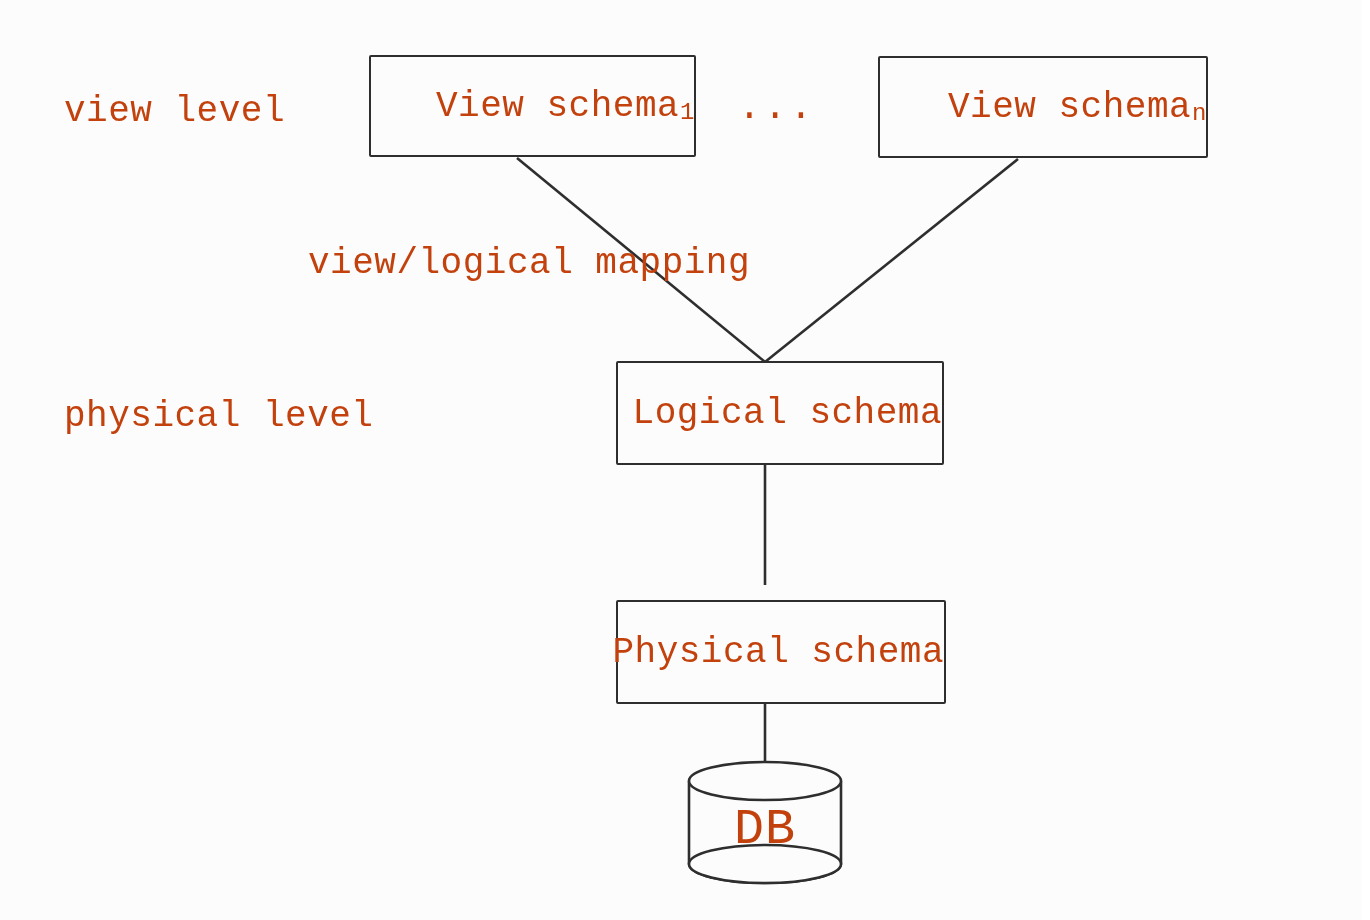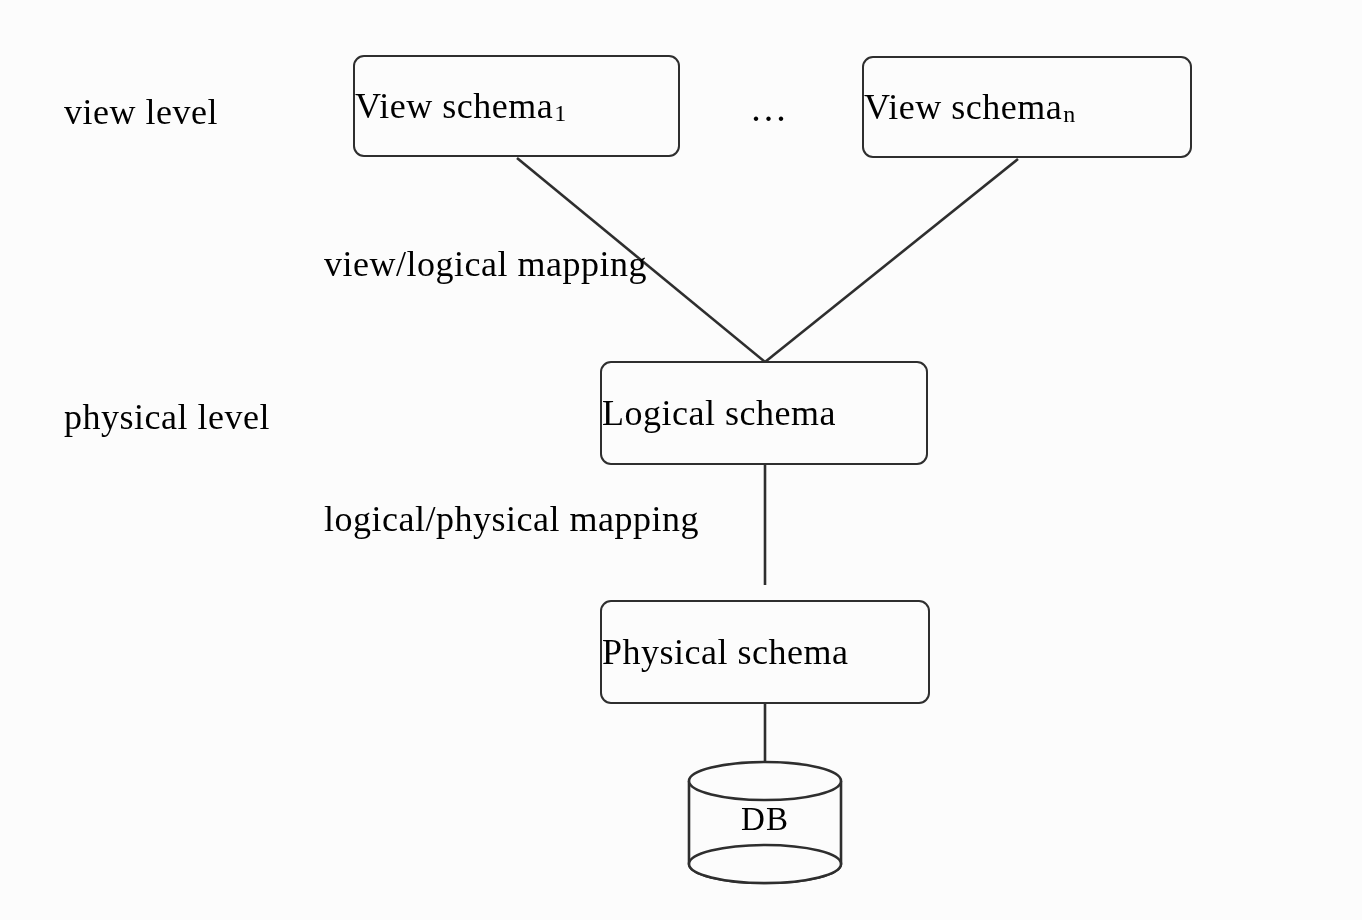--- a/index.html
+++ b/index.html
@@ -5,22 +5,22 @@
   html, body {
     margin: 0;
     padding: 0;
     background: #ffffff;
   }
   .canvas {
     position: relative;
     width: 1362px;
     height: 920px;
     background: #fcfcfc;
-    font-family: Liberation Serif, serif;
-    color: #000000;
+    font-family: Liberation Mono, monospace;
+    color: #c2410c;
     overflow: hidden;
   }
   .lines-layer {
     position: absolute;
     left: 0;
     top: 0;
     width: 1370px;
     height: 920px;
   }
   .lines-layer line, .lines-layer ellipse, .lines-layer path {
@@ -28,28 +28,29 @@
     stroke-width: 2.6;
     fill: none;
   }
   .lines-layer .filled {
     fill: #fcfcfc;
   }
   .schema-box {
     position: absolute;
     box-sizing: border-box;
     border: 2.6px solid #2e2e2e;
-    border-radius: 11px;
+    border-radius: 2px;
     background: #fcfcfc;
     display: flex;
     align-items: center;
-    justify-content: flex-start;
+    justify-content: flex-end;
     font-size: 36px;
     letter-spacing: 0.5px;
     white-space: nowrap;
+    margin-left: 16px;
   }
   .schema-box sub {
     font-size: 24px;
     line-height: 0;
     position: relative;
     bottom: -7px;
     left: 1px;
   }
   .box-view1   { left: 353px; top: 55px;  width: 327px; height: 102px; }
   .box-viewn   { left: 862px; top: 56px;  width: 330px; height: 102px; }
@@ -60,21 +61,21 @@
     left: 64px;
     font-size: 36px;
     letter-spacing: 0.5px;
     white-space: nowrap;
   }
   .lvl-view     { top: 91px; }
   .lvl-logical  { top: 396px; }
   .lvl-physical { top: 619px; }
   .mapping-label {
     position: absolute;
-    left: 324px;
+    left: 308px;
     font-size: 36px;
     letter-spacing: 0.5px;
     white-space: nowrap;
   }
   .map-view-logical     { top: 243px; }
   .map-logical-physical { top: 498px; }
   .ellipsis {
     position: absolute;
     left: 738px;
     top: 86px;
@@ -82,21 +83,21 @@
     text-align: center;
     font-size: 38px;
     letter-spacing: 3px;
   }
   .db-label {
     position: absolute;
     left: 715px;
     top: 801px;
     width: 100px;
     text-align: center;
-    font-size: 33px;
+    font-size: 50px;
     letter-spacing: 1px;
   }
 </style>
 </head>
 <body>
 
 <div class="canvas">
 
   <svg class="lines-layer" viewBox="0 0 1370 920">
 
@@ -132,17 +133,16 @@
 
   <div class="schema-box box-logical">
     <span>Logical schema</span>
   </div>
 
   <div class="schema-box box-physical">
     <span>Physical schema</span>
   </div>
 
   <div class="mapping-label map-view-logical">view/logical mapping</div>
-  <div class="mapping-label map-logical-physical">logical/physical mapping</div>
 
   <div class="db-label">DB</div>
 
 </div>
 
 </body></html>

